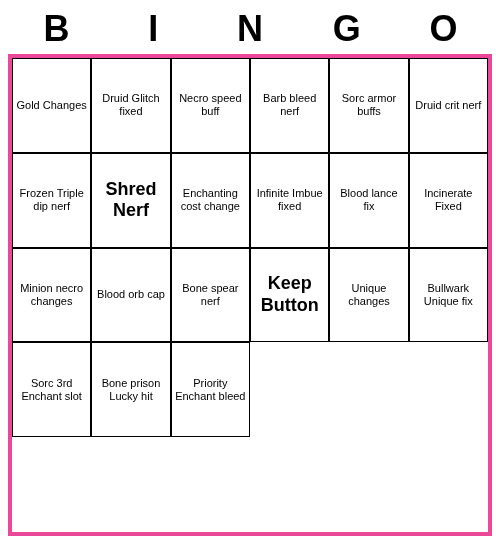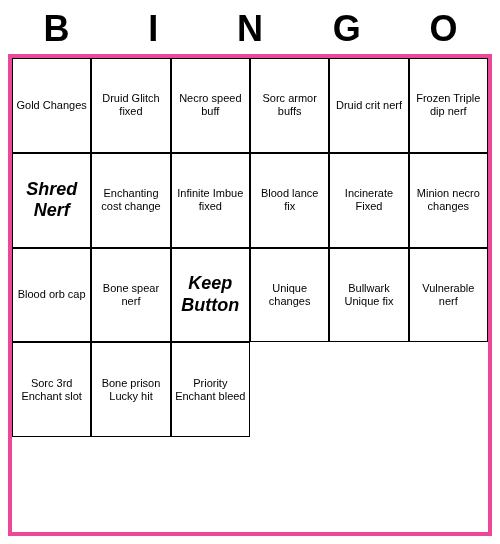--- a/index.html
+++ b/index.html
@@ -43,49 +43,48 @@
       text-align: center;
       padding: 4px 3px;
       font-size: 11px;
       line-height: 1.2;
       color: #000;
       background: #fff;
     }
     .bingo-cell.large-text {
       font-size: 18px;
       font-weight: bold;
-      font-style: italic;
     }
   </style>
 </head>
 <body>
 
 <div class="bingo-title">
 <div class="bingo-letter">B</div>
     <div class="bingo-letter">I</div>
     <div class="bingo-letter">N</div>
     <div class="bingo-letter">G</div>
     <div class="bingo-letter">O</div>
   </div>
 
 <div class="bingo-grid">
 <div class="bingo-cell">Gold Changes</div>
     <div class="bingo-cell">Druid Glitch fixed</div>
     <div class="bingo-cell">Necro speed buff</div>
+    <div class="bingo-cell">Barb bleed nerf</div>
     <div class="bingo-cell">Sorc armor buffs</div>
     <div class="bingo-cell">Druid crit nerf</div>
     <div class="bingo-cell">Frozen Triple dip nerf</div>
     <div class="bingo-cell large-text">Shred Nerf</div>
     <div class="bingo-cell">Enchanting cost change</div>
     <div class="bingo-cell">Infinite Imbue fixed</div>
     <div class="bingo-cell">Blood lance fix</div>
     <div class="bingo-cell">Incinerate Fixed</div>
     <div class="bingo-cell">Minion necro changes</div>
     <div class="bingo-cell">Blood orb cap</div>
     <div class="bingo-cell">Bone spear nerf</div>
     <div class="bingo-cell large-text">Keep Button</div>
     <div class="bingo-cell">Unique changes</div>
     <div class="bingo-cell">Bullwark Unique fix</div>
-    <div class="bingo-cell">Vulnerable nerf</div>
     <div class="bingo-cell">Sorc 3rd Enchant slot</div>
     <div class="bingo-cell">Bone prison Lucky hit</div>
     <div class="bingo-cell">Priority Enchant bleed</div>
   </div>
 
 </body></html>

